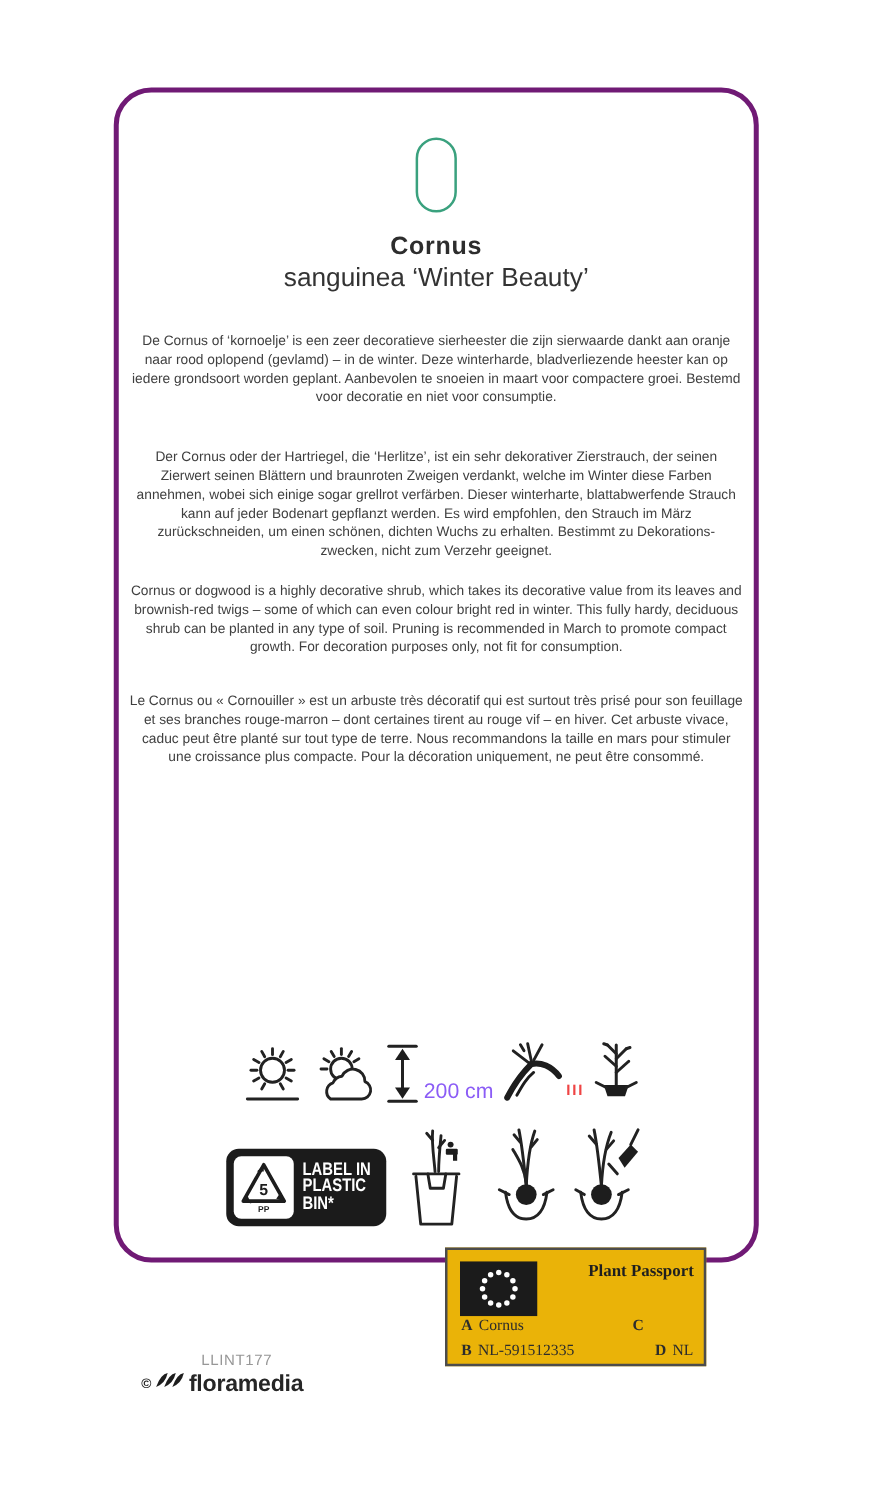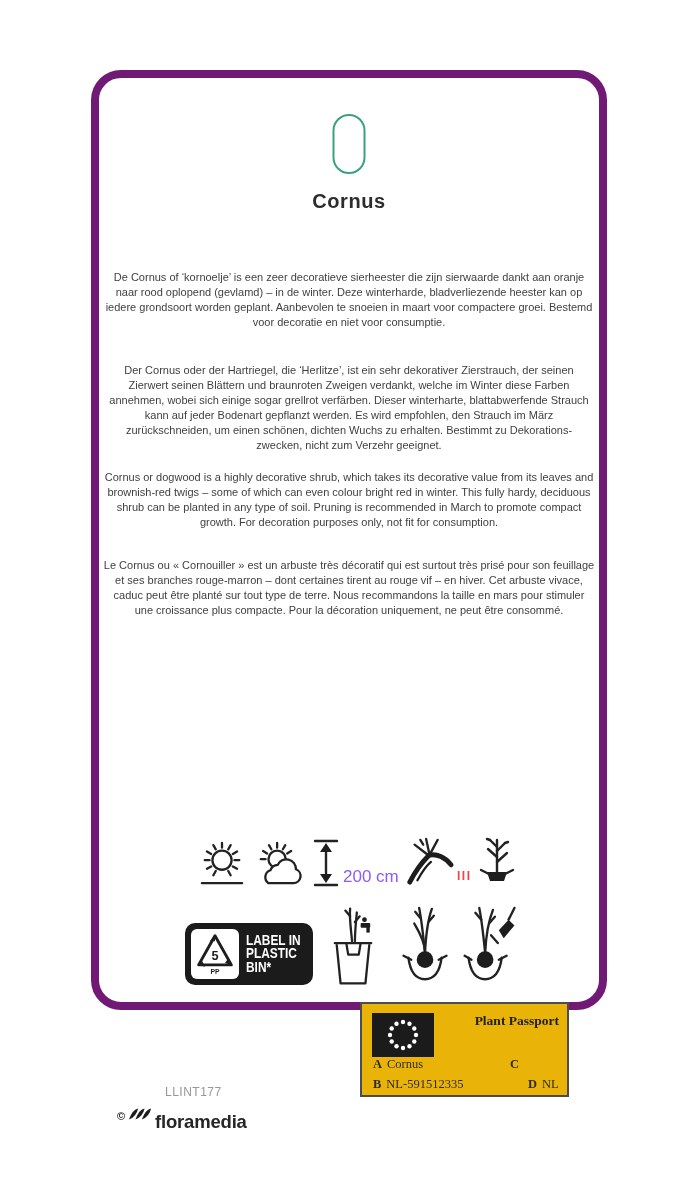--- a/index.html
+++ b/index.html
@@ -1,19 +1,19 @@
 <!DOCTYPE html>
 <html><head>
 <meta charset="utf-8">
 <style>
   html,body{margin:0;padding:0;background:#fff;}
   .page{position:relative;width:699px;height:1200px;background:#ffffff;overflow:hidden;
         font-family:"Liberation Sans","DejaVu Sans",sans-serif;color:#3c3c3c;}
   .card{position:absolute;left:91px;top:70px;width:516px;height:940px;box-sizing:border-box;
-        border:8px solid #701a75;border-radius:30px;background:#fff;}
+        border:4px solid #701a75;border-radius:30px;background:#fff;}
   .hole{position:absolute;left:50%;transform:translateX(-50%);top:36px;width:33px;height:60px;
         box-sizing:border-box;border:2px solid #3aa17e;border-radius:17px;background:#fff;}
   .title{position:absolute;top:112px;left:0;width:100%;text-align:center;
          font-size:20px;font-weight:bold;letter-spacing:.6px;color:#2d2d2d;}
   .subtitle{position:absolute;top:137px;left:0;width:100%;text-align:center;
             font-size:21px;color:#333;}
   .para{position:absolute;left:50%;transform:translateX(-50%);width:492px;text-align:center;
         font-size:11px;line-height:15px;color:#3f3f3f;}
   .p-nl{top:192px;} .p-de{top:285px;} .p-en{top:392px;} .p-fr{top:480px;}
   .icon{position:absolute;}
@@ -31,33 +31,34 @@
             border:2px solid #4c4c4c;background:#eab308;font-family:Liberation Serif, serif;}
   .pp-title{position:absolute;right:8px;top:9px;font-size:13.5px;font-weight:bold;color:#1f1f1f;}
   .pp-flag{position:absolute;left:10px;top:9px;}
   .pp-field{position:absolute;font-size:12.5px;color:#2c2c2c;white-space:nowrap;}
   .pp-field b{margin-right:5px;}
   .pp-a{left:11px;top:53px;} .pp-c{left:148px;top:53px;}
   .pp-b{left:11px;top:73px;} .pp-d{left:148px;top:73px;padding-left:18px;}
   .print-code{position:absolute;left:66px;top:1007px;font-size:12px;color:#979797;letter-spacing:.5px;}
   .brand{position:absolute;left:18px;top:1021px;display:flex;align-items:center;gap:3px;}
   .brand .copy{font-size:11px;font-weight:bold;color:#222;}
-  .brand .word{font-size:18.5px;font-weight:bold;color:#262626;letter-spacing:-.2px;margin-top:12px;}
+  .brand .word{font-size:18.5px;font-weight:bold;color:#262626;letter-spacing:-.2px;}
   .stroke{fill:none;stroke:#222;stroke-width:2.4;stroke-linecap:round;stroke-linejoin:round;}
   .fillb{fill:#1d1d1d;stroke:none;}
 </style>
 </head>
 <body>
 
 <div class="page">
   <div class="card">
 
     <div class="hole"></div>
 
     <div class="title">Cornus</div>
+    <div class="subtitle">sanguinea ‘Winter Beauty’</div>
 
     <div class="para p-nl">De Cornus of ‘kornoelje’ is een zeer decoratieve sierheester die zijn sierwaarde dankt aan oranje naar rood oplopend (gevlamd) – in de winter. Deze winterharde, bladverliezende heester kan op iedere grondsoort worden geplant. Aanbevolen te snoeien in maart voor compactere groei. Bestemd voor decoratie en niet voor consumptie.</div>
     <div class="para p-de">Der Cornus oder der Hartriegel, die ‘Herlitze’, ist ein sehr dekorativer Zierstrauch, der seinen Zierwert seinen Blättern und braunroten Zweigen verdankt, welche im Winter diese Farben annehmen, wobei sich einige sogar grellrot verfärben. Dieser winterharte, blattabwerfende Strauch kann auf jeder Bodenart gepflanzt werden. Es wird empfohlen, den Strauch im März zurückschneiden, um einen schönen, dichten Wuchs zu erhalten. Bestimmt zu Dekorations- zwecken, nicht zum Verzehr geeignet.</div>
     <div class="para p-en">Cornus or dogwood is a highly decorative shrub, which takes its decorative value from its leaves and brownish-red twigs – some of which can even colour bright red in winter. This fully hardy, deciduous shrub can be planted in any type of soil. Pruning is recommended in March to promote compact growth. For decoration purposes only, not fit for consumption.</div>
     <div class="para p-fr">Le Cornus ou « Cornouiller » est un arbuste très décoratif qui est surtout très prisé pour son feuillage et ses branches rouge-marron – dont certaines tirent au rouge vif – en hiver. Cet arbuste vivace, caduc peut être planté sur tout type de terre. Nous recommandons la taille en mars pour stimuler une croissance plus compacte. Pour la décoration uniquement, ne peut être consommé.</div>
 
     <div class="icon" style="left:100px;top:762px;">
       <svg width="46" height="48" viewBox="0 0 48 50">
         <circle class="stroke" cx="24" cy="21" r="10"></circle>
         <g class="stroke" stroke-width="2.2">

